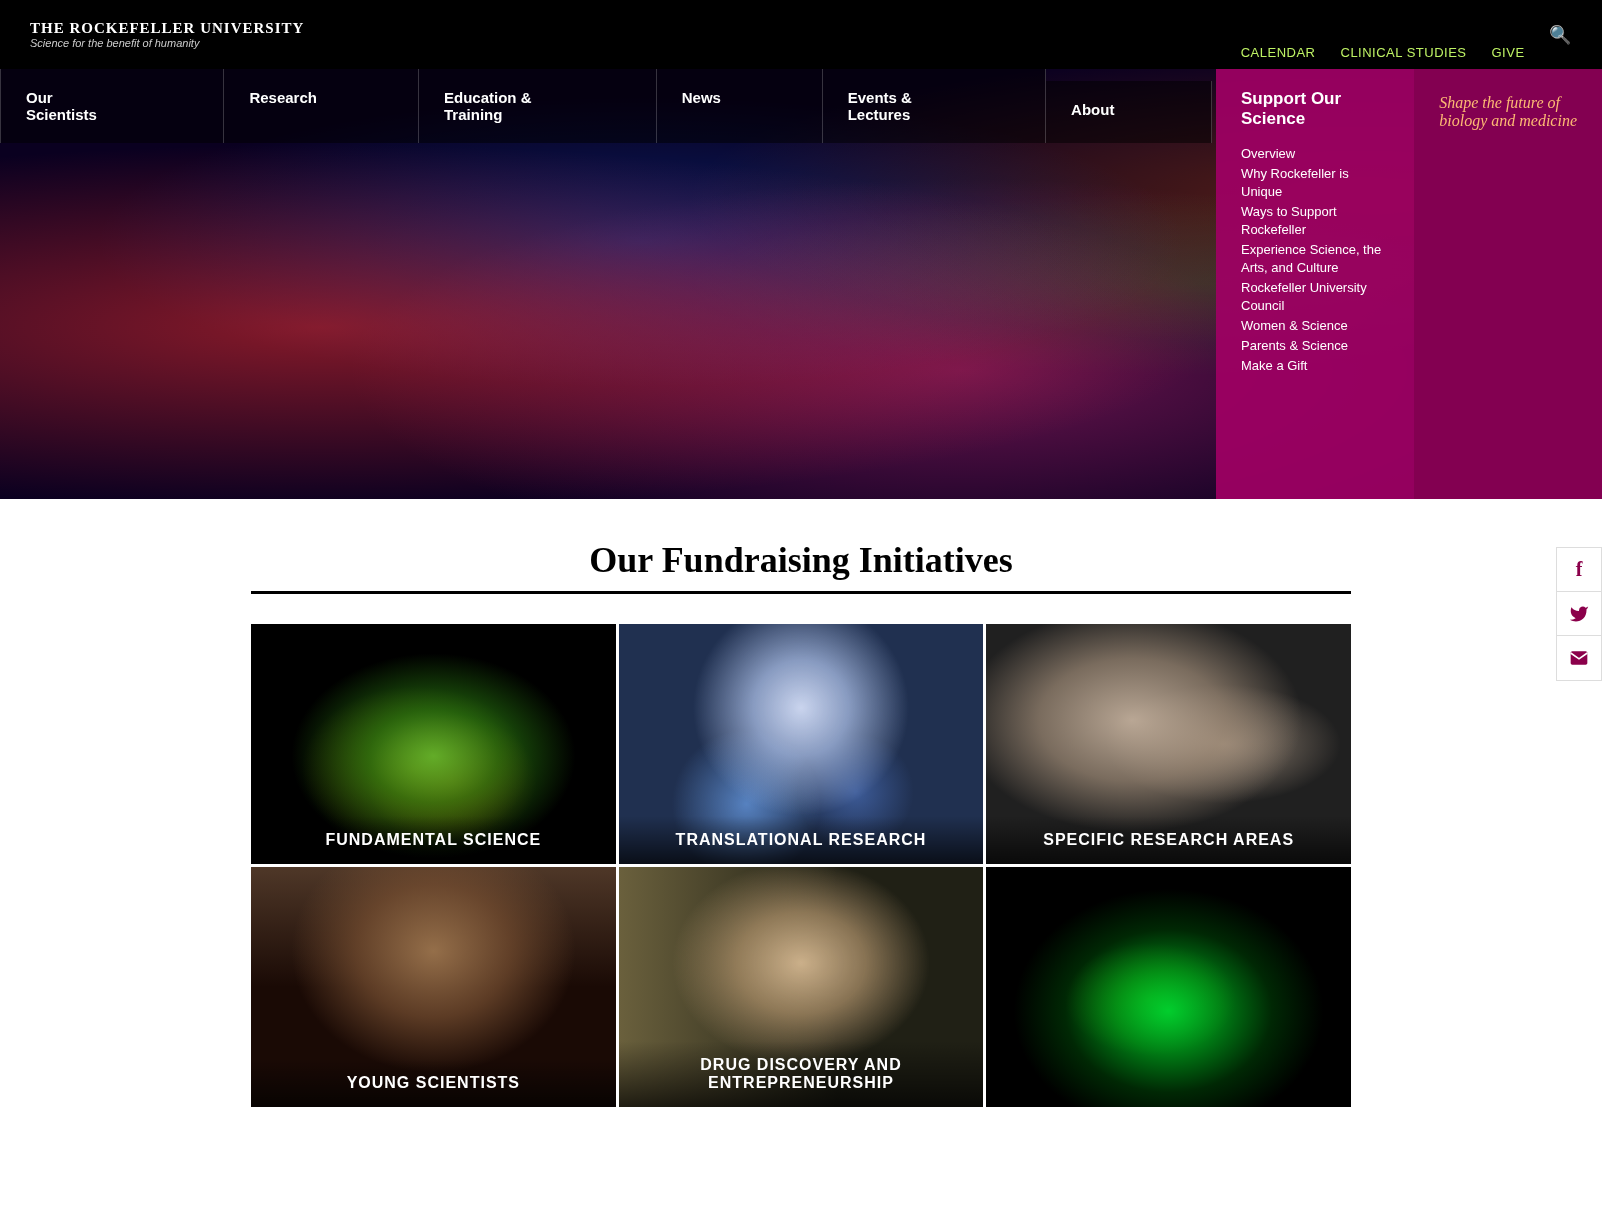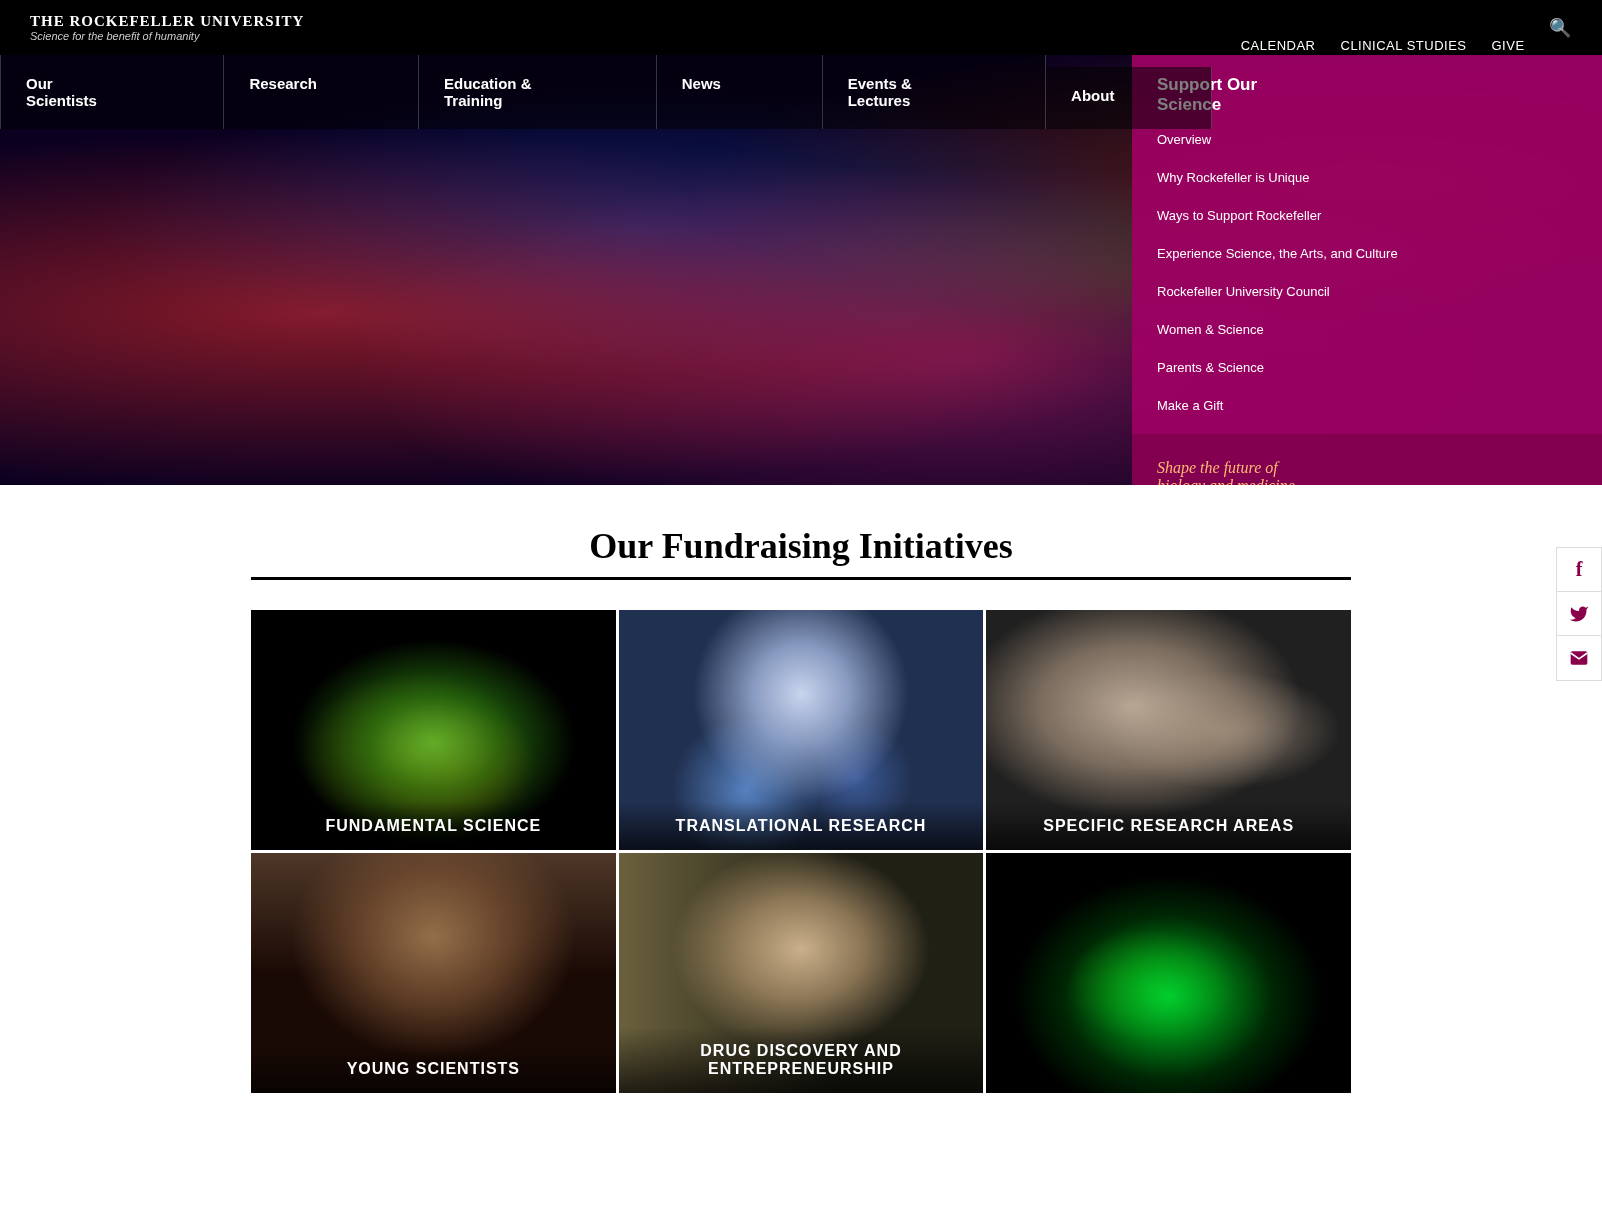--- a/index.html
+++ b/index.html
@@ -5,41 +5,41 @@
     * { margin: 0; padding: 0; box-sizing: border-box; }
     body { font-family: Arial, sans-serif; background: #fff; width: 1602px; }
 
     
     .top-bar {
       background: #000;
       display: flex;
       align-items: center;
       justify-content: space-between;
       padding: 4px 30px;
-      height: 55px;
+      height: 69px;
     }
     .logo-area { color: #fff; }
     .logo-area .university-name {
       font-size: 15px;
       font-weight: bold;
       letter-spacing: 1px;
       font-family: 'Times New Roman', serif;
     }
     .logo-area .tagline {
       font-size: 11px;
       font-style: italic;
       color: #ccc;
     }
     .top-right-nav {
       display: flex;
       align-items: center;
       gap: 25px;
     }
     .top-right-nav a {
-      color: #ffffff;
+      color: #bef264;
       text-decoration: none;
       font-size: 13px;
       letter-spacing: 0.5px;
       margin-top: 36px;
     }
     .search-icon-btn {
       background: none;
       border: none;
       cursor: pointer;
       color: #fff;
@@ -74,41 +74,41 @@
         radial-gradient(ellipse at 75% 50%, rgba(0,200,0,0.2) 0%, transparent 30%),
         radial-gradient(ellipse at 85% 30%, rgba(255,100,0,0.3) 0%, transparent 35%);
       background-color: #0a0020;
     }
 
     
     .support-panel {
       position: absolute;
       top: 0;
       right: 0;
-      width: 470px;
+      width: 386px;
       height: 100%;
       background: rgba(160, 0, 100, 0.92);
       display: flex;
-      flex-direction: column;
+      flex-direction: row;
     }
     .support-panel-top {
       padding: 20px 25px;
       flex: 1;
     }
     .support-panel-top .panel-title {
       color: #fff;
       font-size: 17px;
       font-weight: bold;
       margin-bottom: 15px;
     }
     .support-links {
       list-style: none;
       display: flex;
       flex-direction: column;
-      gap: 20px;
+      gap: 2px;
     }
     .support-links li a {
       color: #fff;
       text-decoration: none;
       font-size: 13px;
     }
     .support-panel-bottom {
       background: rgba(130, 0, 80, 0.95);
       padding: 25px 25px;
     }

